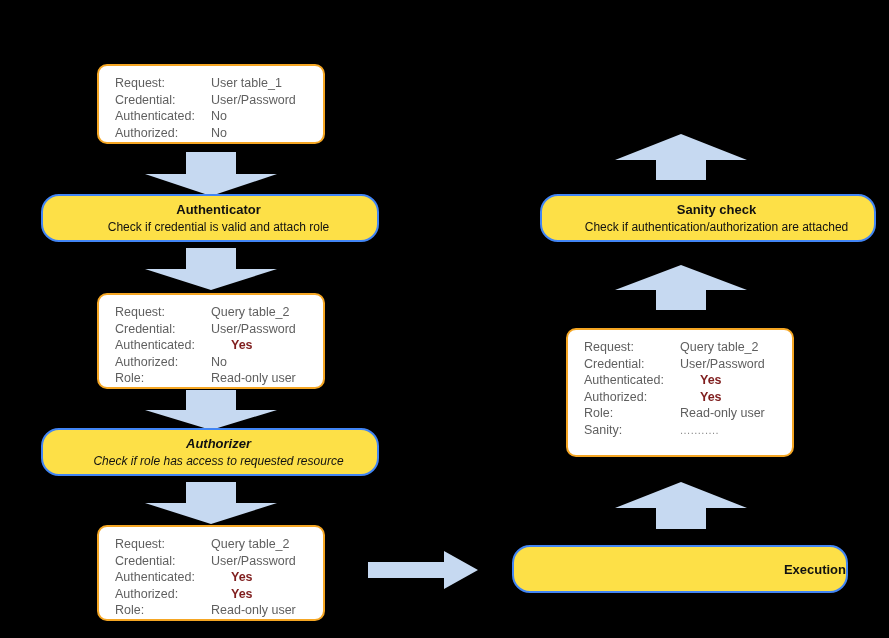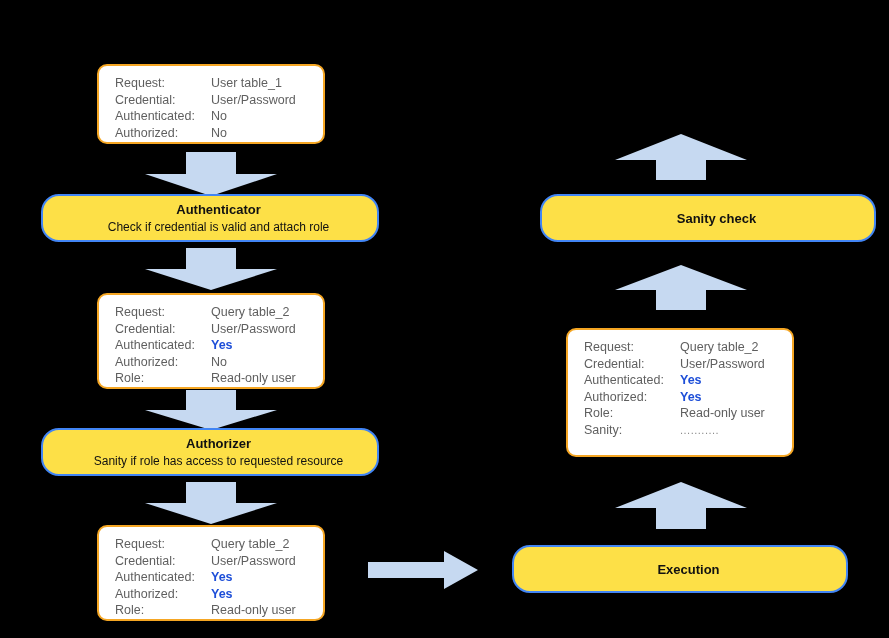--- a/index.html
+++ b/index.html
@@ -42,22 +42,23 @@
     color: #5f5f5f;
     font-size: 12.5px;
     flex: 0 0 auto;
   }
   .data-value {
     color: #5f5f5f;
     font-size: 12.5px;
     flex: 0 0 auto;
   }
   .data-value.green {
-    color: #1d4ed8;
+    color: #7f1d1d;
     font-weight: bold;
+    margin-left: 20px;
   }
   .data-value.dots {
     color: #8c8c8c;
     letter-spacing: 0.5px;
     font-size: 11px;
   }
 
   
   .proc-box {
     position: absolute;
@@ -153,23 +154,23 @@
       <span class="data-value">Read-only user</span>
     </div>
   </div>
 
   <div class="arrow" style="left:145px; top:374px; width:132px; height:40px;">
     <svg width="132" height="40" viewBox="0 0 132 40">
       <polygon points="41,0 91,0 91,20 132,20 66,40 0,20 41,20" fill="#c6d9f1"></polygon>
     </svg>
   </div>
 
-  <div class="proc-box" style="left:41px; top:412px; width:338px; height:48px;">
+  <div class="proc-box" style="left:41px; top:412px; width:338px; height:48px;font-style:italic;">
     <div class="proc-title">Authorizer</div>
-    <div class="proc-sub">Sanity if role has access to requested resource</div>
+    <div class="proc-sub">Check if role has access to requested resource</div>
   </div>
 
   <div class="arrow" style="left:145px; top:466px; width:132px; height:42px;">
     <svg width="132" height="42" viewBox="0 0 132 42">
       <polygon points="41,0 91,0 91,21 132,21 66,42 0,21 41,21" fill="#c6d9f1"></polygon>
     </svg>
   </div>
 
   <div class="data-card" style="left:97px; top:509px; width:228px; height:96px;">
     <div class="data-row">
@@ -193,21 +194,21 @@
       <span class="data-value">Read-only user</span>
     </div>
   </div>
 
   <div class="arrow" style="left:368px; top:535px; width:110px; height:38px;">
     <svg width="110" height="38" viewBox="0 0 110 38">
       <polygon points="0,11 76,11 76,0 110,19 76,38 76,27 0,27" fill="#c6d9f1"></polygon>
     </svg>
   </div>
 
-  <div class="proc-box" style="left:512px; top:529px; width:336px; height:48px;">
+  <div class="proc-box" style="left:512px; top:529px; width:336px; height:48px;align-items:flex-end;">
     <div class="proc-title">Execution</div>
   </div>
 
   <div class="arrow" style="left:615px; top:466px; width:132px; height:47px;">
     <svg width="132" height="47" viewBox="0 0 132 47">
       <polygon points="66,0 132,26 91,26 91,47 41,47 41,26 0,26" fill="#c6d9f1"></polygon>
     </svg>
   </div>
 
   <div class="data-card" style="left:566px; top:312px; width:228px; height:129px;">
@@ -238,20 +239,21 @@
   </div>
 
   <div class="arrow" style="left:615px; top:249px; width:132px; height:45px;">
     <svg width="132" height="45" viewBox="0 0 132 45">
       <polygon points="66,0 132,25 91,25 91,45 41,45 41,25 0,25" fill="#c6d9f1"></polygon>
     </svg>
   </div>
 
   <div class="proc-box" style="left:512px; top:178px; width:336px; height:48px;margin-left:28px;">
     <div class="proc-title">Sanity check</div>
+    <div class="proc-sub">Check if authentication/authorization are attached</div>
   </div>
 
   <div class="arrow" style="left:615px; top:118px; width:132px; height:46px;">
     <svg width="132" height="46" viewBox="0 0 132 46">
       <polygon points="66,0 132,26 91,26 91,46 41,46 41,26 0,26" fill="#c6d9f1"></polygon>
     </svg>
   </div>
 
 </div>
 

